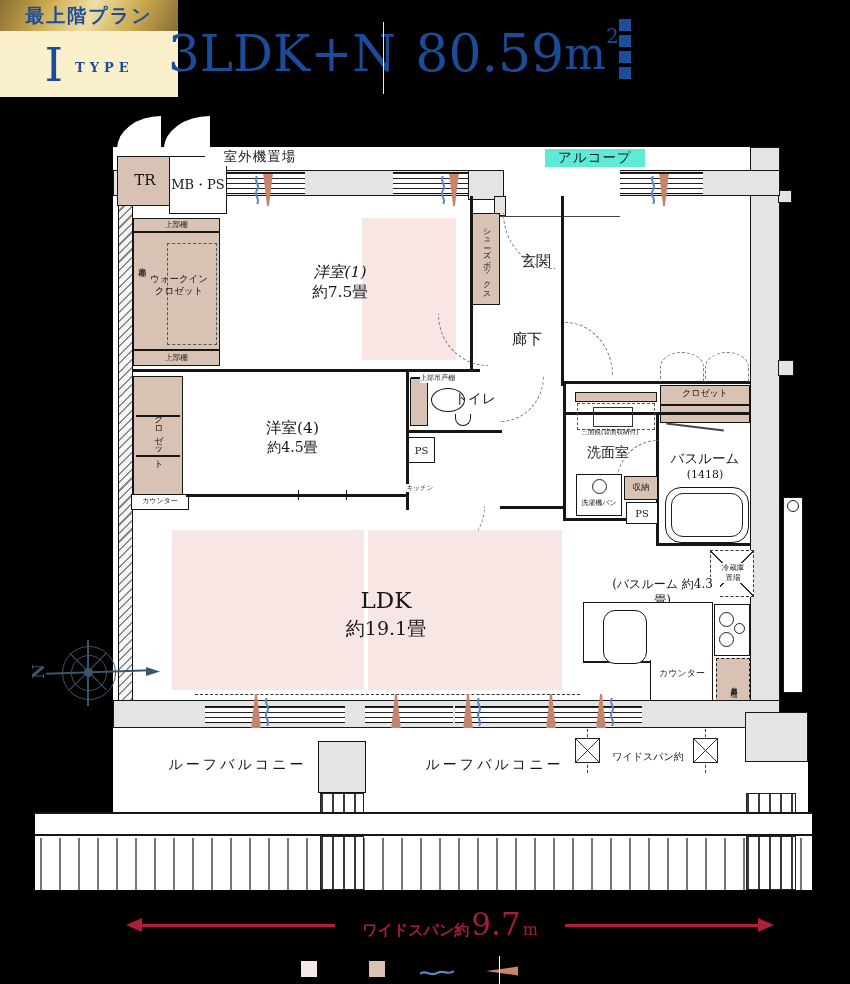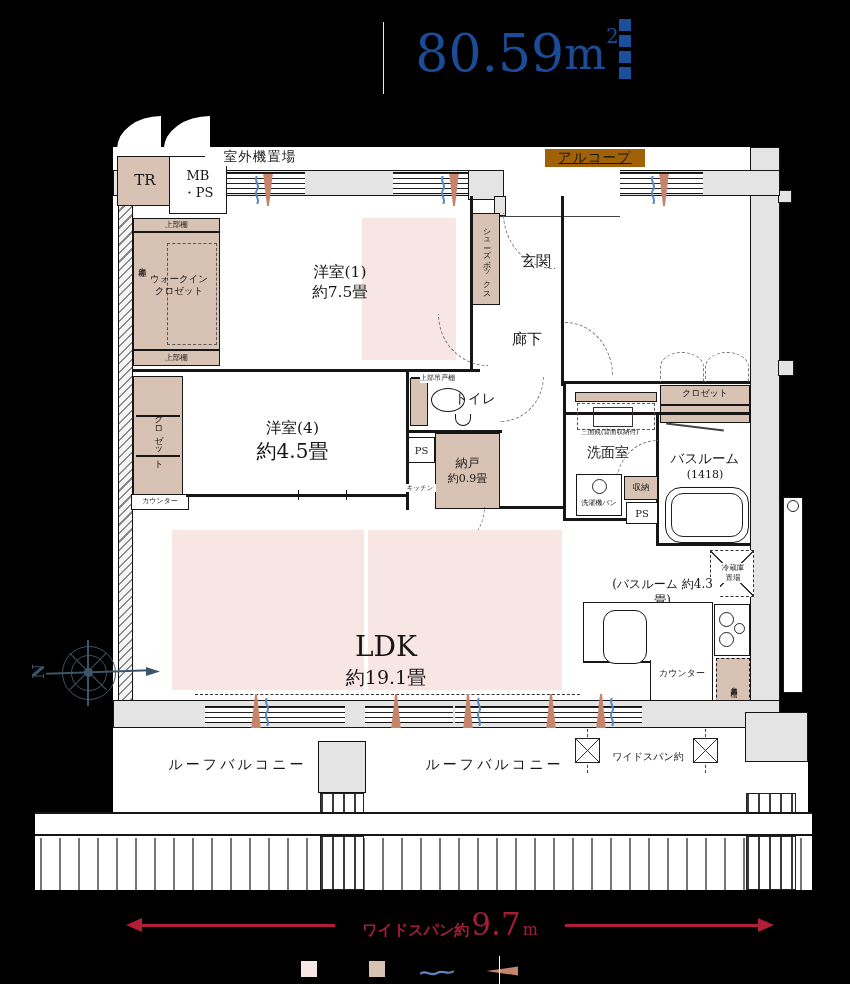--- a/index.html
+++ b/index.html
@@ -25,21 +25,31 @@
            border:1px solid #222;box-sizing:border-box;}
   .cone{background:#c5846b;clip-path:polygon(10% 0,90% 0,58% 100%,42% 100%);}
   .coneup{background:#c5846b;clip-path:polygon(42% 0,58% 0,90% 100%,10% 100%);}
   .navy{color:#1b4c97;}
 </style>
 </head>
 <body>
 
 <div id="canvas">
 
-
+  <div class="a" style="left:0;top:0;width:178px;height:97px;">
+    <div class="a" style="left:0;top:0;width:178px;height:31px;background:linear-gradient(115deg,#8a6d33 0%,#caa94f 25%,#efdda6 50%,#caa94f 75%,#8a6d33 100%);display:flex;align-items:center;justify-content:center;">
+      <span class="lab navy" style="font-size:19px;font-weight:bold;letter-spacing:2px;">最上階プラン</span>
+    </div>
+    <div class="a" style="left:0;top:31px;width:178px;height:66px;background:#fbf0cc;display:flex;align-items:center;justify-content:center;gap:12px;">
+      <span class="lab navy" style="font-size:47px;line-height:1;">I</span>
+      <span class="lab navy" style="font-size:13px;letter-spacing:5px;font-weight:bold;margin-top:8px;">TYPE</span>
+    </div>
+  </div>
+
+  <div class="a lab navy" style="left:183px;top:12px;width:198px;height:84px;font-size:50px;display:flex;align-items:center;justify-content:center;">3LDK+N</div>
 
   <div class="a" style="left:383px;top:22px;width:1px;height:72px;background:#e9e9e9;"></div>
 
   <div class="a" style="left:418px;top:12px;width:198px;height:84px;display:flex;align-items:center;justify-content:center;">
     <span class="lab navy" style="font-size:52px;">80.59</span>
     <span class="lab navy" style="font-size:44px;">m</span>
     <span class="lab navy" style="font-size:20px;margin-top:-36px;">2</span>
   </div>
 
   <div class="a" style="left:619px;top:19px;width:12px;height:62px;">
@@ -80,46 +90,46 @@
   <div class="a" style="left:648px;top:176px;">
     <svg width="10" height="28" viewBox="0 0 10 28">
         <path d="M5 0 C 1 5, 9 9, 5 14 C 1 19, 9 23, 5 28" stroke="#5b87c5" fill="none" stroke-width="2"></path>
       </svg></div>
 
   <div class="a hatch" style="left:118px;top:192px;width:15px;height:510px;"></div>
 
   <div class="a tan" style="left:117px;top:156px;width:56px;height:50px;display:flex;align-items:center;justify-content:center;">
     <span class="lab" style="font-size:15px;">TR</span>
     </div>
-  <div class="a wh" style="left:169px;top:156px;width:58px;height:58px;display:flex;flex-direction:column;align-items:center;justify-content:center;">
+  <div class="a wh" style="left:169px;top:156px;width:58px;height:58px;display:flex;flex-direction:row;align-items:center;justify-content:center;">
     <span class="lab" style="font-size:13px;">MB</span>
     <span class="lab" style="font-size:13px;">・PS</span>
     </div>
 
   <div class="a lab" style="left:205px;top:148px;width:110px;font-size:13.5px;letter-spacing:1px;background:#fff;">室外機置場</div>
-  <div class="a lab" style="left:545px;top:149px;width:100px;font-size:13.5px;letter-spacing:1px;background:#a16207;text-decoration:underline;">アルコープ</div>
+  <div class="a lab" style="left:545px;top:149px;width:100px;font-size:13.5px;letter-spacing:1px;background:#5eead4;">アルコープ</div>
 
   <div class="a tan" style="left:133px;top:218px;width:87px;height:14px;display:flex;align-items:center;justify-content:center;">
     <span class="lab" style="font-size:7.5px;">上部棚</span>
     </div>
   <div class="a tan" style="left:133px;top:232px;width:87px;height:118px;">
     <div class="a" style="left:33px;top:10px;width:48px;height:100px;border:1px dashed #555;"></div>
     <span class="a lab vt" style="left:3px;top:28px;font-size:7.5px;">上部棚</span>
     <div class="a" style="left:10px;top:40px;width:70px;">
       <div class="lab" style="font-size:9.5px;">ウォークイン</div>
       <div class="lab" style="font-size:9.5px;">クロゼット</div>
     </div>
   </div>
   <div class="a tan" style="left:133px;top:350px;width:87px;height:16px;display:flex;align-items:center;justify-content:center;">
     <span class="lab" style="font-size:7.5px;">上部棚</span>
     </div>
 
   <div class="a pink" style="left:362px;top:218px;width:94px;height:142px;"></div>
   <div class="a" style="left:290px;top:262px;width:100px;">
-    <div class="lab" style="font-size:15.5px;">洋室(1)</div>
+    <div class="lab" style="font-size:15.5px;font-style:italic;">洋室(1)</div>
     <div class="lab" style="font-size:15.5px;">約7.5畳</div>
   </div>
   <div class="a hl" style="left:133px;top:369px;width:347px;height:3px;"></div>
   <div class="a hl" style="left:470px;top:196px;width:3px;height:176px;"></div>
   <div class="a arc" style="left:438px;top:314px;width:50px;height:52px;border-right:none;border-top:none;border-radius:0 0 0 100%;"></div>
 
   <div class="a tan" style="left:472px;top:213px;width:28px;height:92px;display:flex;align-items:center;justify-content:center;">
     <span class="lab vt" style="font-size:8px;">シューズボックス</span>
     </div>
   <div class="a lab" style="left:510px;top:252px;width:52px;font-size:15px;">玄関</div>
@@ -136,45 +146,41 @@
     <div class="a hl" style="left:0;top:18px;width:88px;height:1.5px;"></div>
   </div>
 
   <div class="a tan" style="left:133px;top:376px;width:50px;height:120px;display:flex;align-items:center;justify-content:center;">
     <span class="lab vt" style="font-size:9px;">クロゼット</span>
     <div class="a hl" style="left:2px;top:38px;width:44px;height:1.5px;"></div>
     <div class="a hl" style="left:2px;top:78px;width:44px;height:1.5px;"></div>
   </div>
   <div class="a" style="left:245px;top:418px;width:95px;">
     <div class="lab" style="font-size:15.5px;">洋室(4)</div>
-    <div class="lab" style="font-size:20px;">約4.5畳</div>
+    <div class="lab" style="font-size:14px;">約4.5畳</div>
   </div>
   <div class="a wh" style="left:131px;top:494px;width:58px;height:16px;display:flex;align-items:center;justify-content:center;">
     <span class="lab" style="font-size:7px;">カウンター</span>
     </div>
   <div class="a hl" style="left:186px;top:494px;width:222px;height:3px;"></div>
   <div class="a hl" style="left:298px;top:490px;width:1px;height:10px;"></div>
   <div class="a hl" style="left:346px;top:490px;width:1px;height:10px;"></div>
 
   <div class="a hl" style="left:406px;top:372px;width:3px;height:138px;"></div>
   <div class="a hl" style="left:406px;top:430px;width:96px;height:3px;"></div>
   <div class="a tan" style="left:410px;top:378px;width:18px;height:48px;"></div>
   <div class="a wh" style="left:431px;top:388px;width:34px;height:24px;border-radius:50%;"></div>
   <div class="a lab" style="left:452px;top:390px;width:46px;font-size:13.5px;">トイレ</div>
   <div class="a lab" style="left:420px;top:374px;width:60px;font-size:7px;text-align:left;background:#fff;">上部吊戸棚</div>
   <div class="a hl" style="left:411px;top:377px;width:9px;height:1px;"></div>
   <div class="a wh" style="left:455px;top:414px;width:16px;height:12px;border-radius:0 0 10px 10px;border-top:none;"></div>
   <div class="a arc" style="left:500px;top:376px;width:44px;height:46px;border-left:none;border-top:none;border-radius:0 0 100% 0;"></div>
 
   <div class="a wh" style="left:408px;top:437px;width:27px;height:26px;display:flex;align-items:center;justify-content:center;">
     <span class="lab" style="font-size:10px;">PS</span>
-    </div>
-  <div class="a tan" style="left:435px;top:433px;width:65px;height:76px;display:flex;flex-direction:column;align-items:center;justify-content:center;">
-    <span class="lab" style="font-size:12px;">納戸</span>
-    <span class="lab" style="font-size:11px;">約0.9畳</span>
     </div>
   <div class="a lab" style="left:404px;top:484px;width:32px;font-size:6.5px;background:#fff;">キッチン</div>
   <div class="a arc" style="left:437px;top:507px;width:48px;height:46px;border-left:none;border-top:none;border-radius:0 0 100% 0;"></div>
   <div class="a hl" style="left:500px;top:506px;width:64px;height:3px;"></div>
 
   <div class="a hl" style="left:563px;top:383px;width:3px;height:137px;"></div>
   <div class="a hl" style="left:563px;top:412px;width:187px;height:3px;"></div>
   <div class="a hl" style="left:563px;top:518px;width:96px;height:3px;"></div>
   <div class="a hl" style="left:656px;top:415px;width:3px;height:130px;"></div>
   <div class="a tan" style="left:575px;top:392px;width:82px;height:10px;"></div>
@@ -207,21 +213,21 @@
   <div class="a xb" style="left:710px;top:550px;width:44px;height:47px;border:1.4px dashed #333;">
     <div class="a" style="left:3px;top:12px;width:38px;background:#fff;">
       <div class="lab" style="font-size:7.5px;">冷蔵庫</div>
       <div class="lab" style="font-size:7.5px;">置場</div>
     </div>
   </div>
 
   <div class="a pink" style="left:172px;top:530px;width:192px;height:160px;"></div>
   <div class="a pink" style="left:368px;top:530px;width:194px;height:160px;"></div>
   <div class="a" style="left:336px;top:586px;width:100px;">
-    <div class="lab" style="font-size:28px;margin-top:43px;">LDK</div>
+    <div class="lab" style="font-size:23px;">LDK</div>
     <div class="lab" style="font-size:19px;">約19.1畳</div>
   </div>
   <div class="a" style="left:195px;top:694px;width:385px;height:0;border-top:1.5px dashed #333;"></div>
 
   <div class="a lab" style="left:605px;top:577px;width:115px;font-size:12px;background:#fff;">(バスルーム 約4.3畳)</div>
   <div class="a wh" style="left:583px;top:602px;width:130px;height:61px;border-bottom:none;"></div>
   <div class="a wh" style="left:650px;top:660px;width:63px;height:48px;border-top:none;"></div>
   <div class="a hl" style="left:583px;top:661px;width:68px;height:1.5px;"></div>
   <div class="a wh" style="left:603px;top:610px;width:44px;height:54px;border-radius:12px;"></div>
   <div class="a wh" style="left:714px;top:604px;width:36px;height:52px;">

